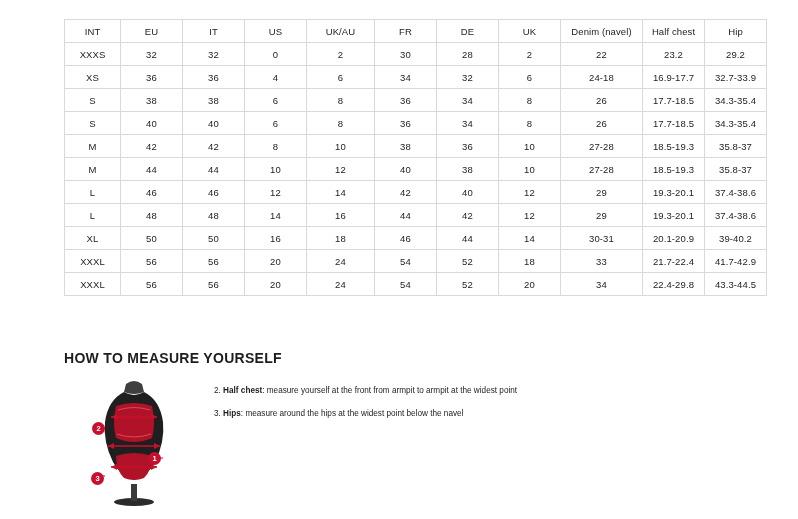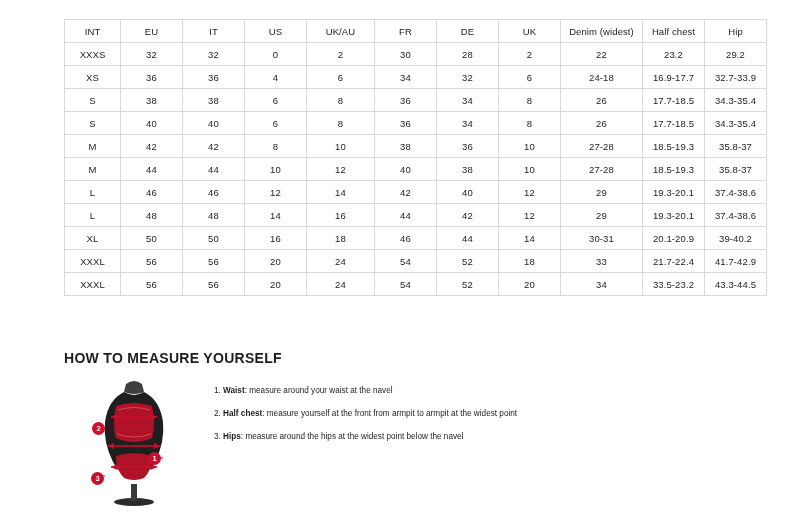--- a/index.html
+++ b/index.html
@@ -128,21 +128,21 @@
     <thead>
       <tr>
         <th>INT</th>
         <th>EU</th>
         <th>IT</th>
         <th>US</th>
         <th>UK/AU</th>
         <th>FR</th>
         <th>DE</th>
         <th>UK</th>
-        <th>Denim (widest)</th>
+        <th>Denim (navel)</th>
         <th>Half chest</th>
         <th>Hip</th>
       </tr>
     </thead>
     <tbody>
       <tr>
         <td>XXXS</td>
         <td>32</td>
         <td>32</td>
         <td>0</td>
@@ -274,21 +274,21 @@
       <tr>
         <td>XXXL</td>
         <td>56</td>
         <td>56</td>
         <td>20</td>
         <td>24</td>
         <td>54</td>
         <td>52</td>
         <td>20</td>
         <td>34</td>
-        <td>33.5-23.2</td>
+        <td>22.4-29.8</td>
         <td>43.3-44.5</td>
       </tr>
     </tbody>
   </table>
 </div>
 
 <div id="measure-section">
   <div id="measure-title">HOW TO MEASURE YOURSELF</div>
   <div id="measure-body">
 
@@ -325,23 +325,20 @@
         <line x1="41" y1="100" x2="34" y2="100" stroke="#c8102e" stroke-width="1"></line>
         <line x1="99" y1="82" x2="88" y2="82" stroke="#c8102e" stroke-width="1"></line>
       </svg>
       <div class="num-badge" id="badge-1">1</div>
       <div class="num-badge" id="badge-2">2</div>
       <div class="num-badge" id="badge-3">3</div>
     </div>
 
     <div id="instructions">
       <div class="instruction">
-        <span>1. </span><b>Waist</b><span>: measure around your waist at the navel</span>
-      </div>
-      <div class="instruction">
         <span>2. </span><b>Half chest</b><span>: measure yourself at the front from armpit to armpit at the widest point</span>
       </div>
       <div class="instruction">
         <span>3. </span><b>Hips</b><span>: measure around the hips at the widest point below the navel</span>
       </div>
     </div>
 
   </div>
 </div>
 

